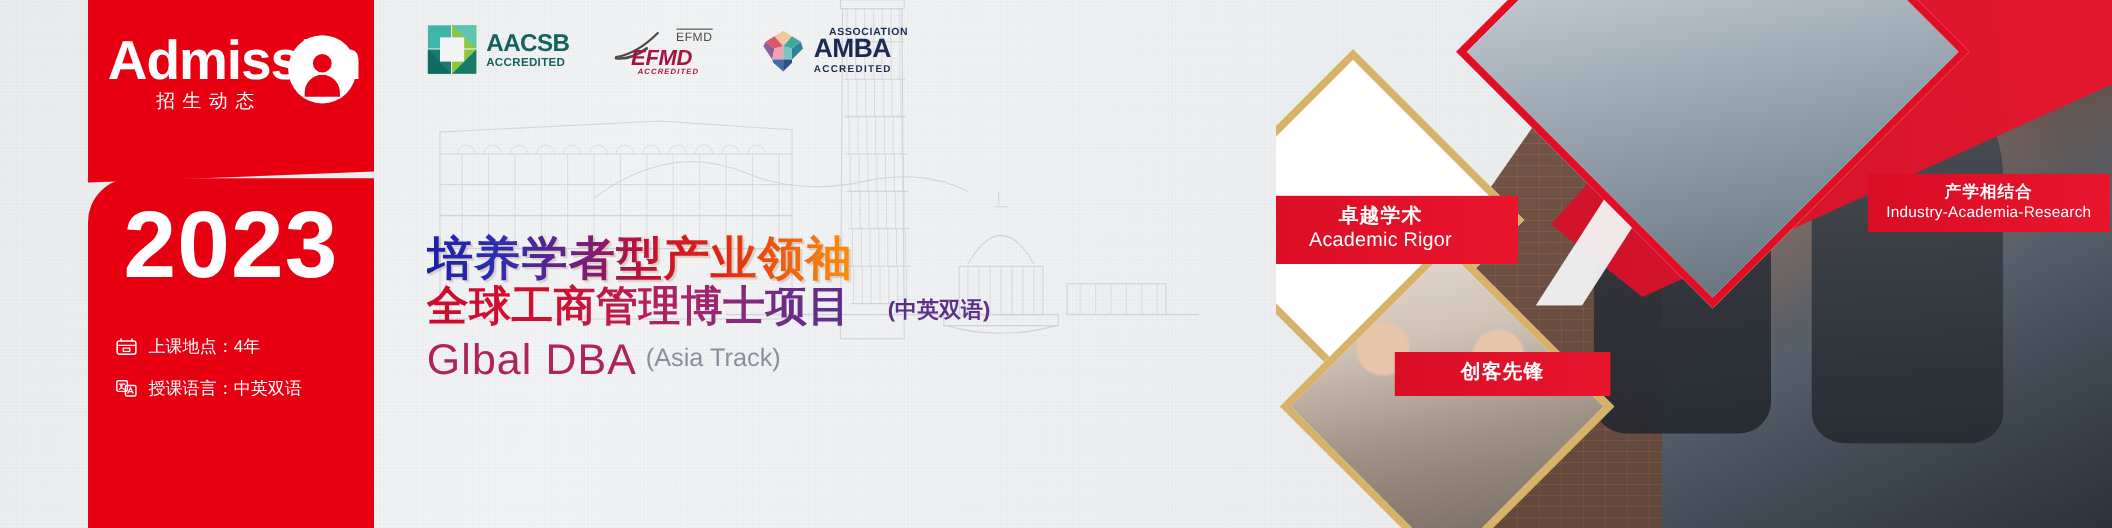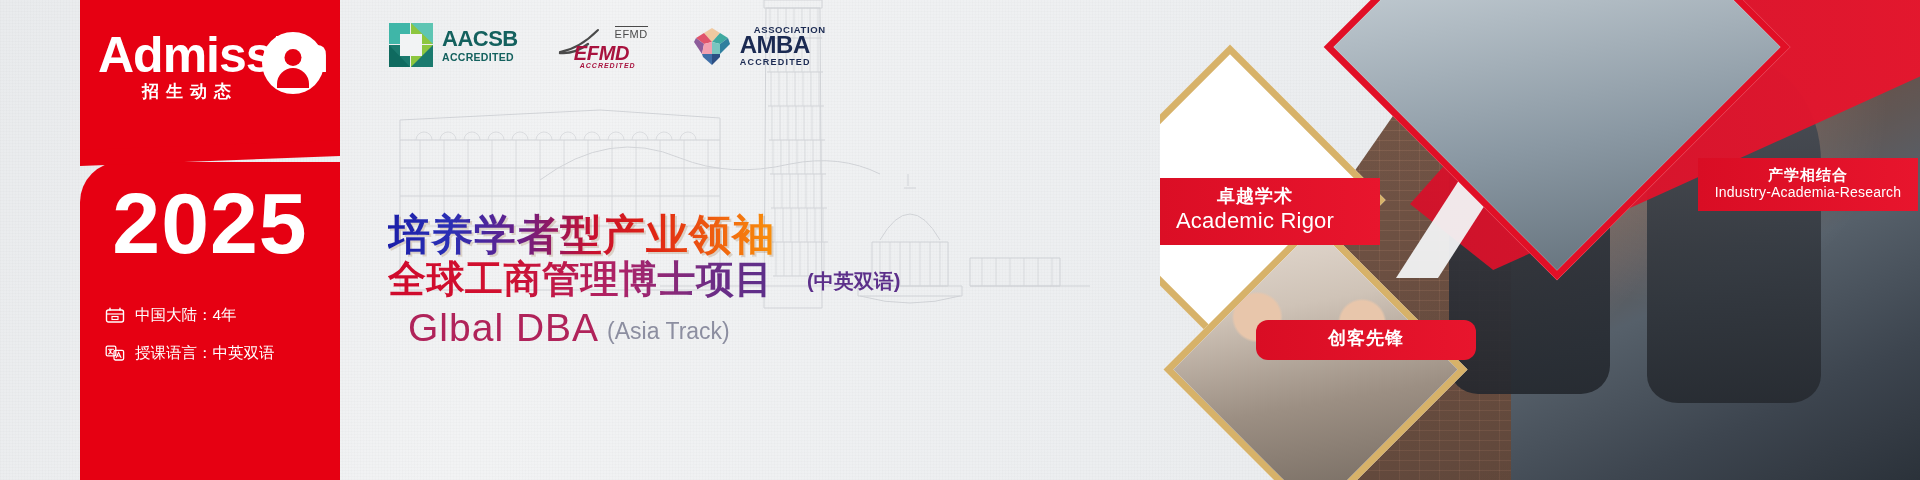--- a/index.html
+++ b/index.html
@@ -54,21 +54,21 @@
   }
   .admission-word{
     position:absolute; left:0; top:2px;
     font-size:50px; line-height:50px; font-weight:700;
     color:#ffffff; letter-spacing:-1px;
     font-family:"Liberation Sans", sans-serif;
   }
   .admission-cn{
     position:absolute; left:44px; top:52px;
     font-size:17px; letter-spacing:7px;
-    color:#ffffff; font-weight:700;
+    color:#ffffff; font-weight:400;
   }
   .admission-badge{
     position:absolute; right:4px; top:4px;
     width:62px; height:62px; border-radius:50%;
     background:#ffffff;
   }
   .admission-badge .person-head{
     position:absolute; left:50%; top:17px; transform:translateX(-50%);
     width:17px; height:17px; border-radius:50%;
     background:#e60012;
@@ -184,21 +184,21 @@
     font-size:38px; font-weight:700; letter-spacing:.5px; line-height:42px;
     background:linear-gradient(90deg,#cf0a2c 0%,#d1102f 30%,#a8246b 62%,#6b2d86 85%,#5c2f8a 100%);
     -webkit-background-clip:text; background-clip:text;
     color:transparent; -webkit-text-fill-color:transparent;
     white-space:nowrap;
   }
   .hl2-sup{
     font-size:20px; font-weight:700; color:#5c2f8a; margin-left:2px; padding-bottom:5px;
     white-space:nowrap;
   }
-  .hl3-row{ display:flex; align-items:flex-end; margin-top:6px;margin-left:20px; }
+  .hl3-row{ display:flex; align-items:center; margin-top:6px; }
   .hl3{
     font-size:39px; font-weight:400; line-height:44px; color:#b0235a;
     letter-spacing:1px; white-space:nowrap;
   }
   .hl3-sup{
     font-size:23px; color:#8c8ea0; margin-left:8px; padding-bottom:5px; white-space:nowrap;
   }
 
   
   .right{
@@ -288,21 +288,21 @@
   .tag{
     position:absolute;
     background:linear-gradient(90deg,#d90d24,#e8152d);
     color:#fff;
     text-align:center;
     padding:8px 14px 10px;
     line-height:1.22;
     z-index:30;
   }
   .tag .cn{ font-size:18px; font-weight:700; letter-spacing:1px; }
-  .tag .en{ font-size:22px; font-weight:400; letter-spacing:.2px; }
+  .tag .en{ font-size:18px; font-weight:400; letter-spacing:.2px; }
   .tag.small .cn{ font-size:15px; }
   .tag.small .en{ font-size:14px; }
 </style>
 </head>
 <body>
 
 <div id="banner">
 
   <div class="left-panel">
     <div class="left-red-top"></div>
@@ -310,33 +310,33 @@
 
     <div class="admission-logo">
       <div class="admission-word">Admissi n</div>
       <div class="admission-cn">招生动态</div>
       <div class="admission-badge">
         <div class="person-head"></div>
         <div class="person-body"></div>
       </div>
     </div>
 
-    <div class="year">2025</div>
+    <div class="year">2023</div>
 
     <div class="info-list">
       <div class="info-row">
         <span class="info-icon">
           <svg width="20" height="18" viewBox="0 0 20 18">
             <rect x="1.5" y="4" width="17" height="12" rx="2" fill="none" stroke="#fff" stroke-width="1.4"></rect>
             <path d="M5 4V2.2M15 4V2.2" stroke="#fff" stroke-width="1.4" stroke-linecap="round"></path>
             <path d="M1.5 8h17" stroke="#fff" stroke-width="1.2"></path>
             <rect x="7" y="10.5" width="6" height="3" fill="none" stroke="#fff" stroke-width="1.1"></rect>
           </svg>
         </span>
-        <span>中国大陆：4年</span>
+        <span>上课地点：4年</span>
       </div>
       <div class="info-row">
         <span class="info-icon">
           <svg width="20" height="18" viewBox="0 0 20 18">
             <rect x="1.2" y="2.2" width="9.6" height="9.6" rx="1.4" fill="none" stroke="#fff" stroke-width="1.3"></rect>
             <path d="M3.4 5.2h5.2M6 5.2v1.1c0 1.6-1 2.9-2.4 3.6M4.6 6.6c.5 1.6 1.6 2.7 3.3 3.3" stroke="#fff" stroke-width="1.1" stroke-linecap="round" fill="none"></path>
             <rect x="9" y="6.4" width="9.6" height="9.6" rx="1.4" fill="none" stroke="#fff" stroke-width="1.3"></rect>
             <path d="M11.2 13.4l2.4-5 2.4 5M12 12h3.2" stroke="#fff" stroke-width="1.1" stroke-linecap="round" fill="none"></path>
           </svg>
         </span>
@@ -489,17 +489,17 @@
     <div class="tag" style="left:-30px; top:178px; width:250px;">
       <div class="cn">卓越学术</div>
       <div class="en">Academic Rigor</div>
     </div>
 
     <div class="tag small" style="right:2px; top:158px; width:220px;text-align:center;">
       <div class="cn">产学相结合</div>
       <div class="en">Industry-Academia-Research</div>
     </div>
 
-    <div class="tag" style="left:96px; top:320px; width:220px;border-radius:12px;">
+    <div class="tag" style="left:108px; top:320px; width:196px;">
       <div class="cn">创客先锋</div>
     </div>
   </div>
 </div>
 
 </body></html>

